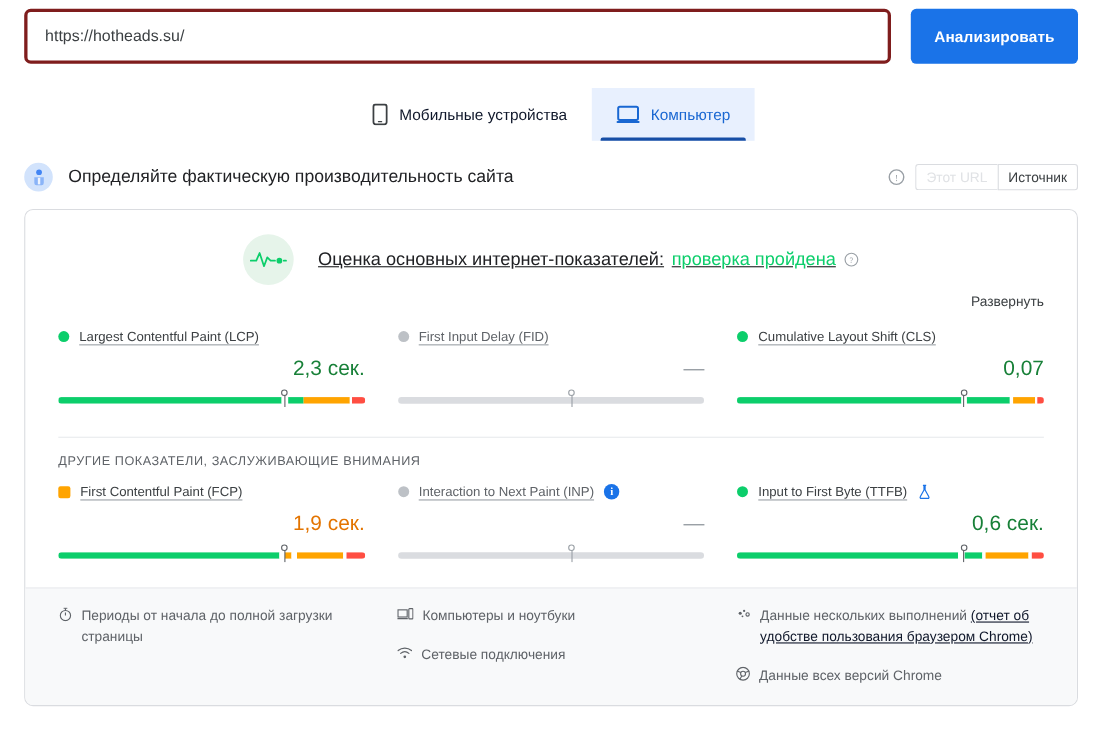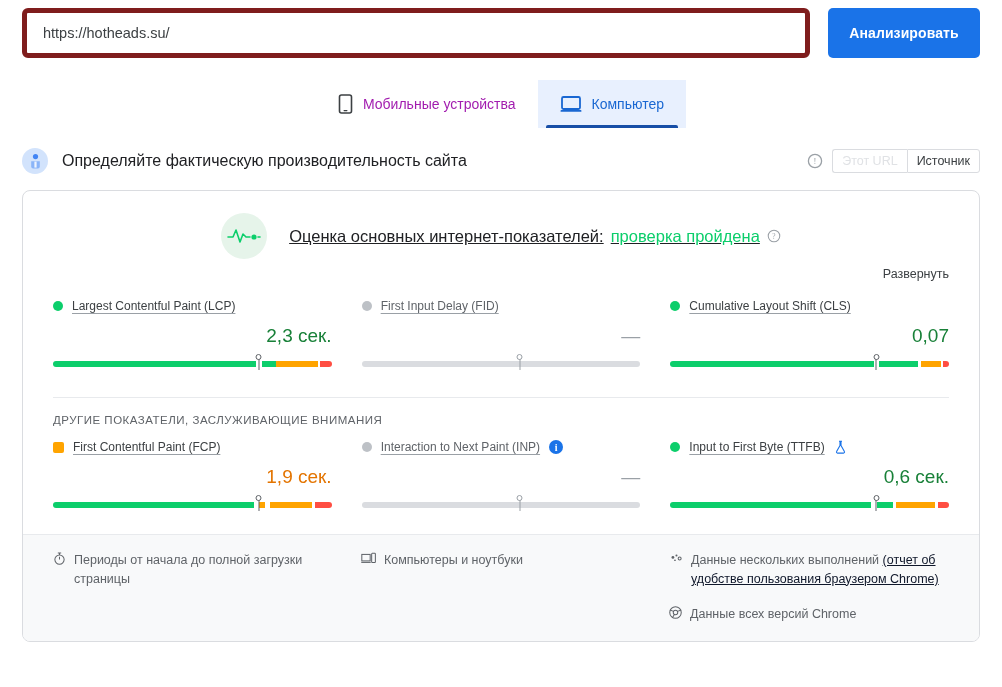--- a/index.html
+++ b/index.html
@@ -15,21 +15,21 @@
 
   
   .urlrow {
     display: flex; align-items: flex-start;
     padding: 8px 22px 0 22px;
     gap: 18px;
   }
   .url-input {
     flex: 1 1 auto;
     height: 50px;
-    border: 5px solid #7f1d1d;
+    border: 3px solid #7f1d1d;
     border-radius: 6px;
     display: flex; align-items: center;
     padding: 0 16px;
     font-size: 14.5px;
     color: #3c4043;
     background: #fff;
   }
   .analyze-btn {
     width: 152px; height: 50px;
     background: #1a73e8;
@@ -44,21 +44,21 @@
 
   
   .tabsrow {
     display: flex; justify-content: center; align-items: flex-end;
     margin-top: 20px;
     height: 50px;
   }
   .tab {
     display: flex; align-items: center; gap: 10px;
     height: 48px; padding: 0 22px;
-    font-size: 14px; color: #a21caf;
+    font-size: 14px; color: #0f172a;
     cursor: pointer; position: relative;
     background: transparent;
   }
   .tab.active { color: #1967d2; background: #e8f0fe; }
   .tab.active::after {
     content: ""; position: absolute; left: 8px; right: 8px; bottom: 0;
     height: 3px; background: #174ea6; border-radius: 2px 2px 0 0;
   }
   .tab .ic { display: inline-flex; }
 
@@ -453,20 +453,30 @@
         <div class="fitem">
           <span class="fic">
             <svg width="15" height="13" viewBox="0 0 16 14">
               <rect x="0.8" y="2.6" width="9" height="7" fill="none" stroke="#5f6368" stroke-width="1.1"></rect>
               <line x1="0.2" y1="11.2" x2="10.4" y2="11.2" stroke="#5f6368" stroke-width="1.1"></line>
               <rect x="11.4" y="1.4" width="4" height="10" rx="0.7" fill="none" stroke="#5f6368" stroke-width="1.1"></rect>
             </svg>
           </span>
           <span>Компьютеры и ноутбуки</span>
         </div>
+        <div class="fitem">
+          <span class="fic">
+            <svg width="14" height="13" viewBox="0 0 15 13">
+              <path d="M1 4.2a10 10 0 0 1 13 0" fill="none" stroke="#5f6368" stroke-width="1.2" stroke-linecap="round"></path>
+              <path d="M3.5 7a6.3 6.3 0 0 1 8 0" fill="none" stroke="#5f6368" stroke-width="1.2" stroke-linecap="round"></path>
+              <circle cx="7.5" cy="10.4" r="1.3" fill="#5f6368"></circle>
+            </svg>
+          </span>
+          <span>Сетевые подключения</span>
+        </div>
       </div>
 
       <div class="fcol">
         <div class="fitem">
           <span class="fic">
             <svg width="14" height="13" viewBox="0 0 15 13">
               <circle cx="4.2" cy="5.4" r="1.5" fill="#5f6368"></circle>
               <circle cx="8" cy="3.2" r="1.1" fill="#5f6368"></circle>
               <circle cx="11.4" cy="6.6" r="1.6" fill="none" stroke="#5f6368" stroke-width="1.1"></circle>
               <circle cx="6.4" cy="8.4" r="0.9" fill="#5f6368"></circle>

